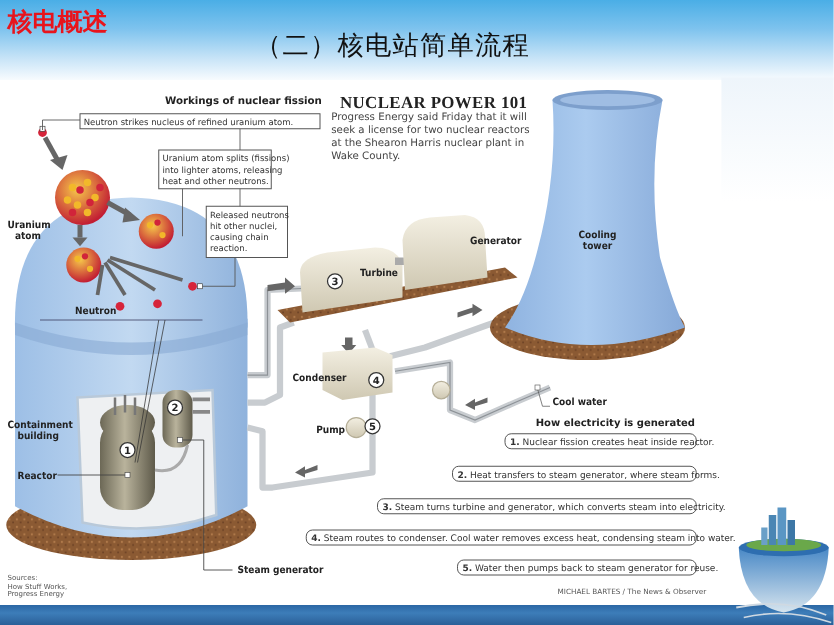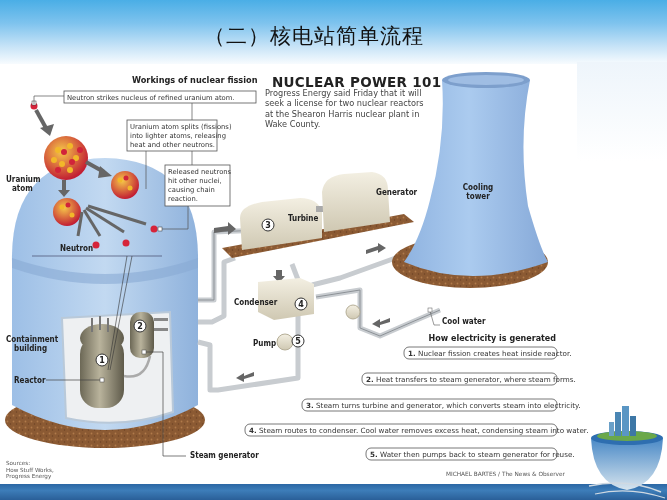--- a/index.html
+++ b/index.html
@@ -36,41 +36,42 @@
     position: absolute; left: 0; top: 484px; width: 667px; height: 16px;
     background: linear-gradient(to bottom, #2b67a4 0%, #3d7db9 40%, #2a5f98 100%);
   }
   svg text { font-family: "DejaVu Sans", sans-serif; }
   .lbl { font-family: "DejaVu Sans Condensed", "DejaVu Sans", sans-serif; font-weight: bold; fill: #222; font-size: 8px; }
   .box-txt { font-size: 6.8px; fill: #333; }
   .step-txt { font-size: 7.2px; fill: #333; }
   .abs { position: absolute; }
   .np-title {
     position: absolute; left: 272px; top: 74px;
-    font-size: 13.5px; font-weight: bold; color: #222; letter-spacing: 0.3px;
+    font-size: 13.5px; font-weight: bold; color: #222; letter-spacing: 0.3px; font-family: Liberation Serif, serif;
   }
   .np-body {
     position: absolute; left: 265px; top: 88px; width: 160px;
     font-size: 8.2px; line-height: 10.4px; color: #444;
   }
   .fission-title {
     position: absolute; left: 132px; top: 75px;
     font-size: 8.2px; font-weight: bold; color: #222;
   }
   .credit {
     position: absolute; left: 446px; top: 471px; font-size: 5.8px; color: #555;
   }
   .sources {
     position: absolute; left: 6px; top: 460px; font-size: 5.6px; line-height: 6.6px; color: #555;
   }
 </style>
 </head>
 <body>
 
 <div class="header">
+  <div class="section-title">核电概述</div>
   <div class="slide-title">（二）核电站简单流程</div>
 </div>
 
 <div class="right-strip"></div>
 
 <div class="diagram"></div>
 
 <svg class="abs" style="left:0;top:0" width="667" height="500" viewBox="0 0 667 500">
   <defs>
     <radialGradient id="atomG" cx="40%" cy="35%" r="65%">

